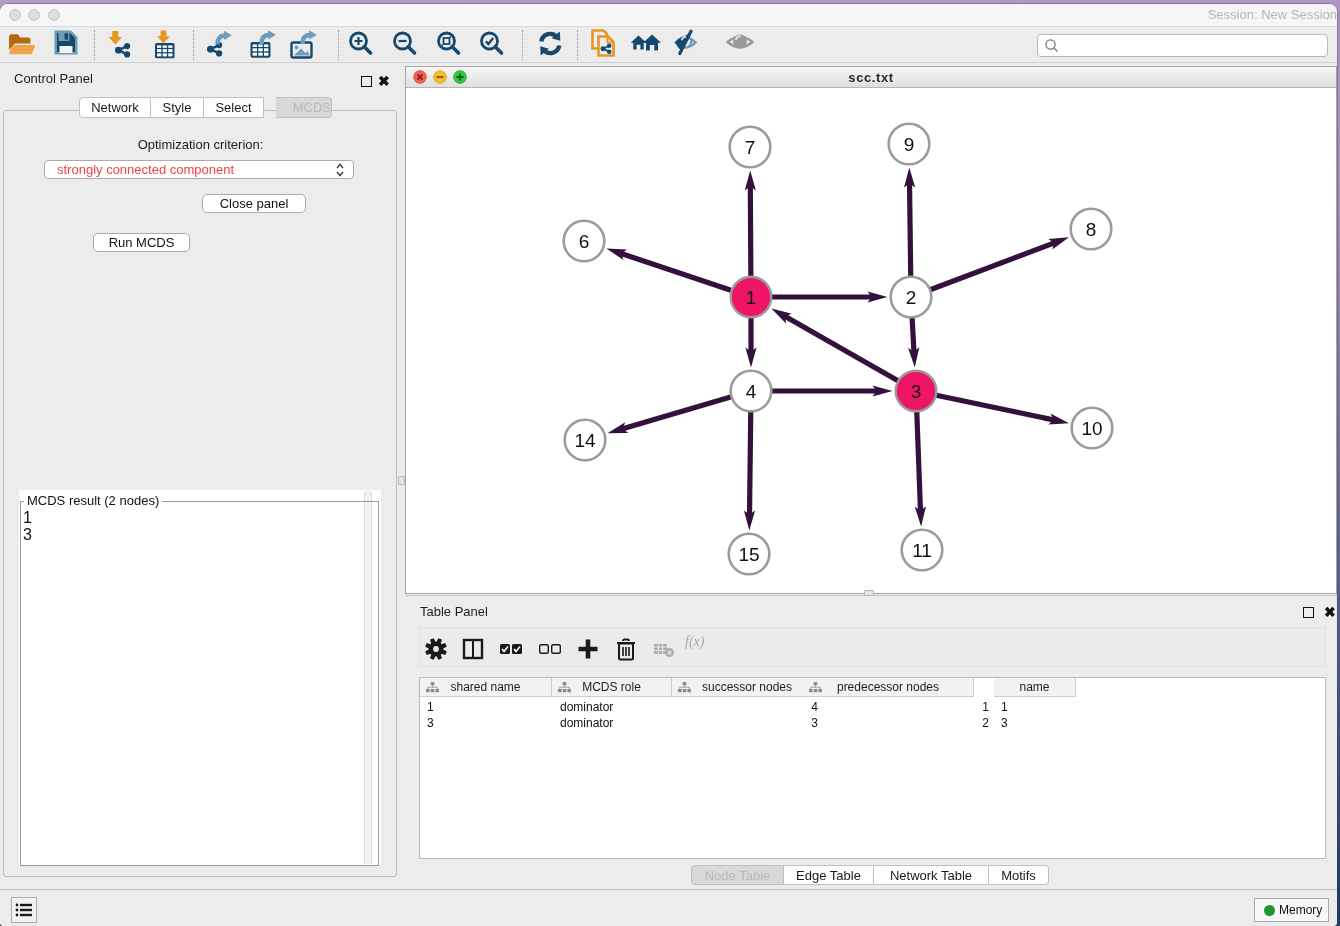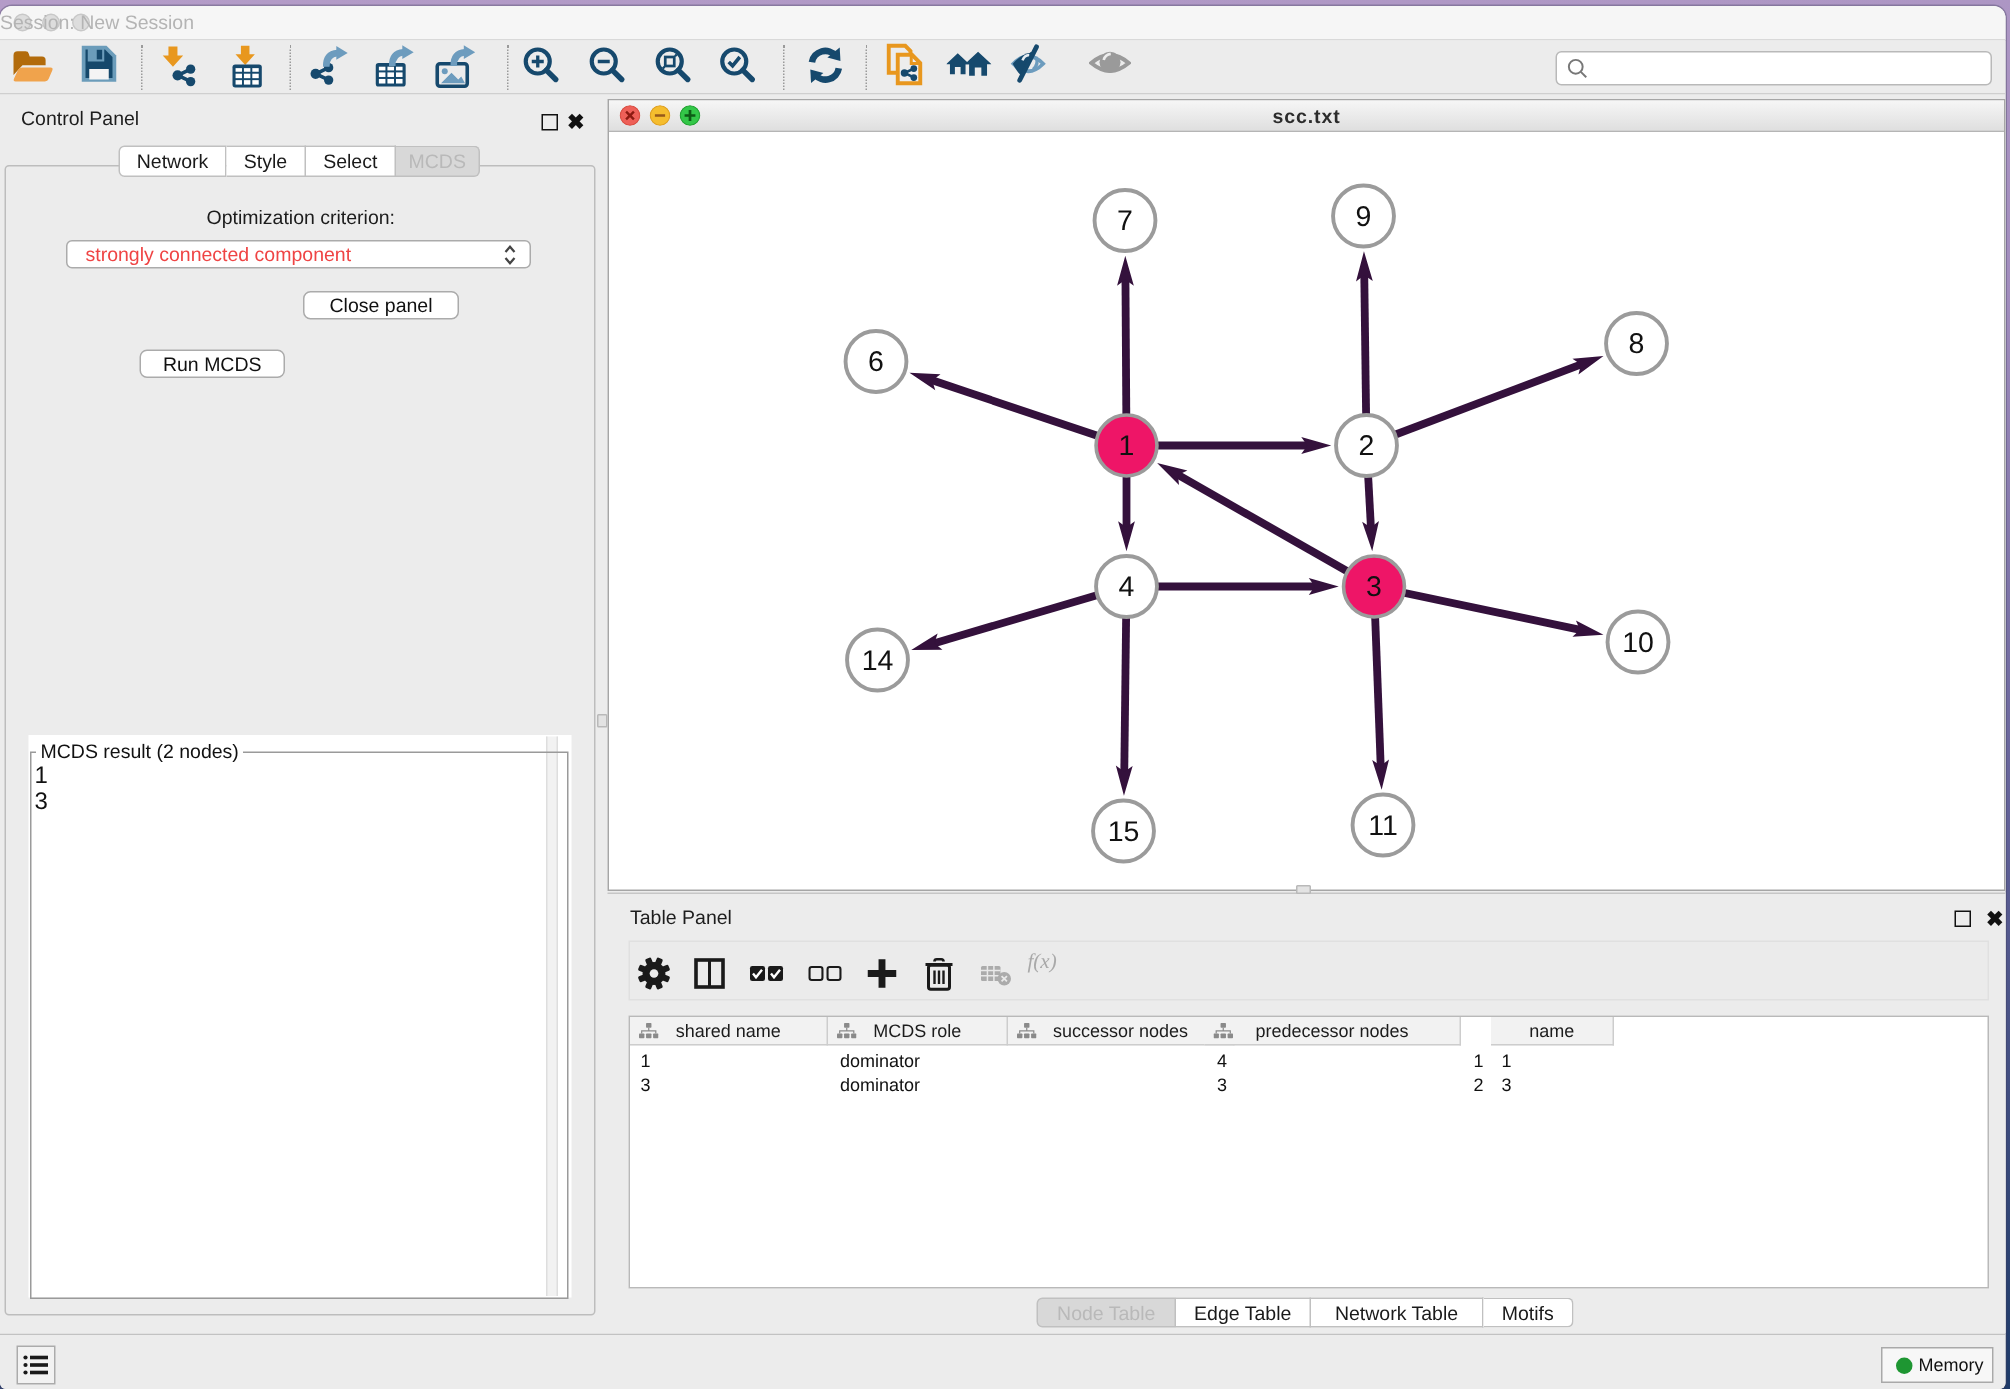--- a/index.html
+++ b/index.html
@@ -2,21 +2,21 @@
 <html><head>
 <meta charset="utf-8">
 <style>
 * { margin:0; padding:0; box-sizing:border-box; }
 html,body { width:1340px; height:926px; overflow:hidden; }
 body { font-family:"Liberation Sans", sans-serif; background:linear-gradient(175deg,#b49cc8 0%,#a18cbd 30%,#5f5f96 65%,#1d3a68 100%); position:relative; will-change:transform; }
 #win { position:absolute; left:0; top:4px; width:1337px; height:922px; background:#ececec; border-radius:8px 8px 4px 4px; box-shadow:0 0 0 1px rgba(60,60,90,0.35); }
 
 #titlebar { position:absolute; left:0; top:0; width:1337px; height:23px; background:#f6f6f6; border-radius:8px 8px 0 0; border-bottom:1px solid #d9d9d9; }
 .tl { position:absolute; top:5px; width:12px; height:12px; border-radius:50%; background:#dddddd; border:1px solid #c8c8c8; }
-#title { position:absolute; top:3px; left:0; width:100%; text-align:left; font-size:13px; color:#b4b4b4; }
+#title { position:absolute; top:3px; left:0; width:100%; text-align:right; font-size:13px; color:#b4b4b4;padding-left:14px; }
 
 #toolbar { position:absolute; left:0; top:23px; width:1337px; height:36px; background:#ececec; border-bottom:1px solid #cfcfcf; }
 .tbi { position:absolute; top:4px; width:28px; height:28px; }
 .tbsep { position:absolute; top:3px; height:30px; width:1px; border-left:1px dotted #9a9a9a; }
 #search { position:absolute; left:1037px; top:7px; width:291px; height:23px; background:#fff; border:1px solid #b9b9b9; border-radius:4px; }
 
 #main { position:absolute; left:0; top:59px; width:1337px; height:826px; background:#ececec; }
 
 #cpanel { position:absolute; left:0; top:0; width:401px; height:826px; }
 #cpanel-hdr { position:absolute; left:14px; top:8px; font-size:13px; color:#1d1d1d; }
@@ -222,21 +222,21 @@
   <div id="main">
     <div id="cpanel">
       <div id="cpanel-hdr">Control Panel</div>
       <div class="float-btn" style="left:361px;"></div>
       <div class="close-x" style="left:378px;">✖</div>
       <div id="cp-border"></div>
       <div class="tabrow" style="left:0; top:34px; width:401px; height:21px;padding-left:34px;">
         <div class="tab first" style="left:79px; width:72px;">Network</div>
         <div class="tab" style="left:151px; width:53px;">Style</div>
         <div class="tab" style="left:204px; width:60px;">Select</div>
-        <div class="tab last sel" style="left:264px; width:56px;">MCDS</div>
+        <div class="tab last sel" style="left:276px; width:56px;text-align:right;">MCDS</div>
       </div>
       <div id="optlabel">Optimization criterion:</div>
       <div id="dropdown">strongly connected component
         <svg width="10" height="14" viewBox="0 0 10 14" style="position:absolute; right:8px; top:2px;">
           <path d="M2 5 L5 1.5 L8 5" fill="none" stroke="#444" stroke-width="1.5"></path>
           <path d="M2 9 L5 12.5 L8 9" fill="none" stroke="#444" stroke-width="1.5"></path>
         </svg>
       </div>
       <div class="btn" style="left:93px; width:97px;margin-top:39px;">Run MCDS</div>
       <div class="btn" style="left:202px; width:104px;">Close panel</div>

